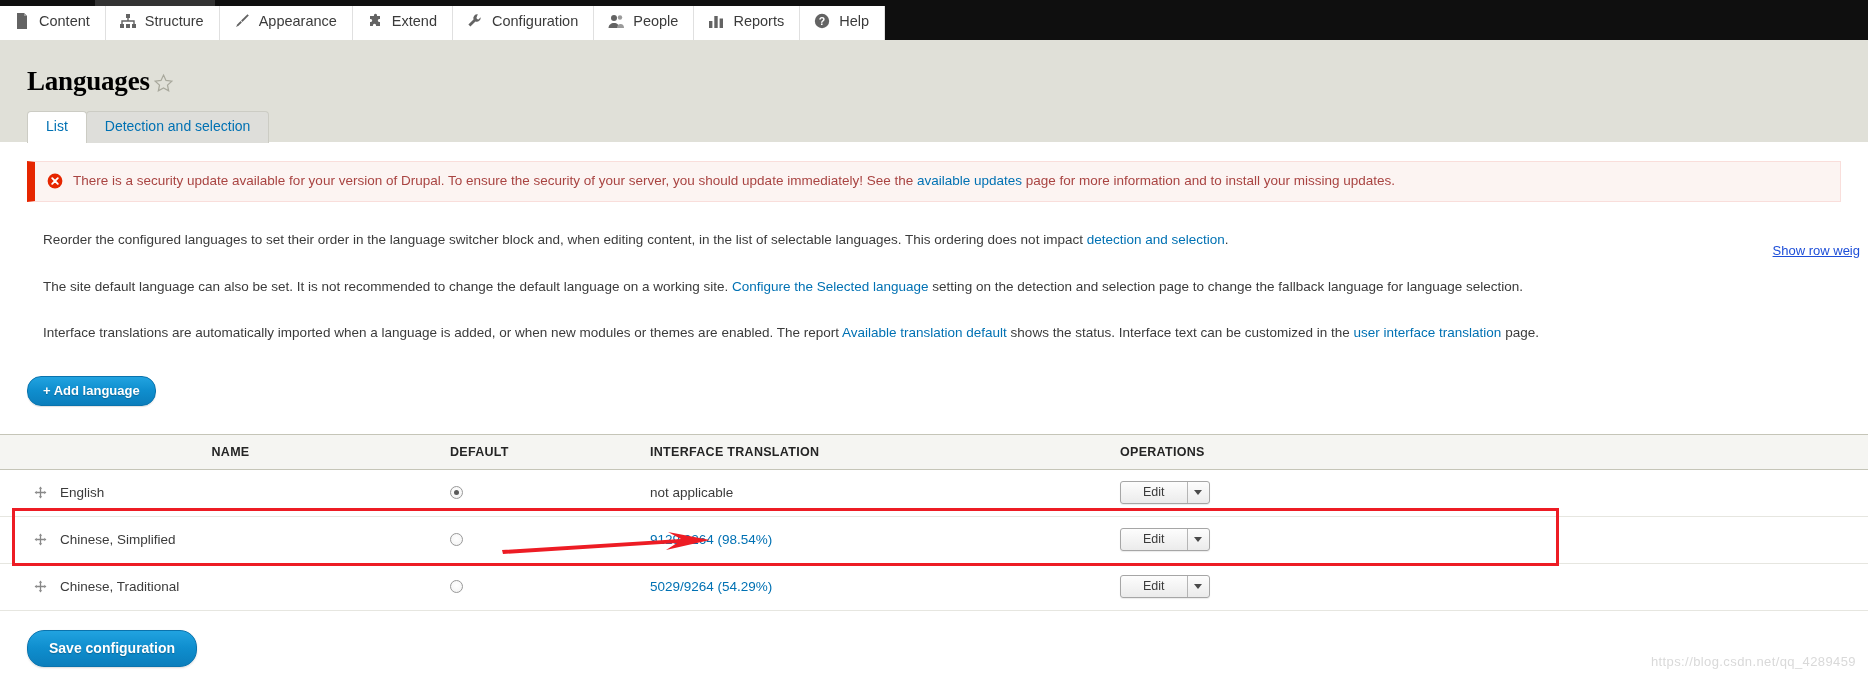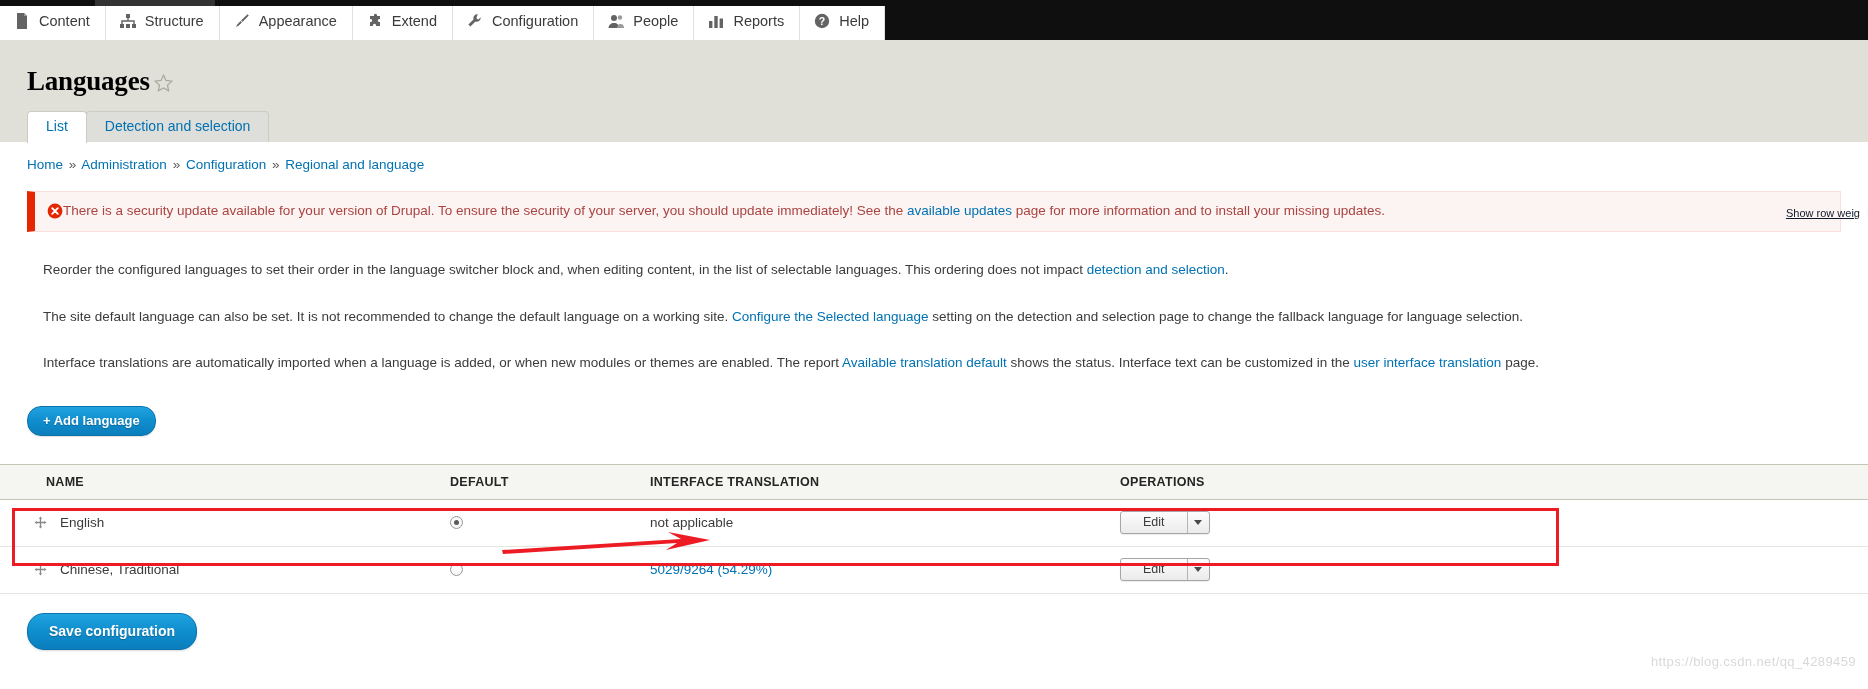--- a/index.html
+++ b/index.html
@@ -112,20 +112,21 @@
 
   
   #error-msg {
     margin: 19px 27px 0 27px;
     background: #fcf4f2;
     border: 1px solid #f9dedb;
     border-left: 8px solid #e62600;
     padding: 10px 12px 11px 12px;
     display: flex;
     align-items: flex-start;
+    gap: 10px;
     color: #a51b00;
     font-size: 13.5px;
     line-height: 1.35;
   }
   #error-icon { flex: 0 0 16px; width: 16px; height: 16px; margin-top: 1px; }
   #error-text { color: #a94442; }
   #error-text a { color: #0071b3; text-decoration: none; }
 
   .para {
     margin: 16px;
@@ -146,23 +147,23 @@
     border: 1px solid #0a73ad;
     border-radius: 14px;
     padding: 6px 15px 7px 15px;
     text-shadow: 0 1px 1px rgba(0,0,0,.25);
     box-shadow: 0 1px 1px rgba(0,0,0,.12);
   }
 
   #show-row-weights {
     position: absolute;
     right: 8px;
-    top: 65px;
-    font-size: 11px;
-    color: #0f172a;
+    top: 82px;
+    font-size: 13px;
+    color: #1d4ed8;
     white-space: nowrap;
   }
 
   
   #lang-table {
     width: 100%;
     border-collapse: collapse;
     margin-top: 28px;
     font-size: 13.5px;
   }
@@ -172,21 +173,21 @@
     font-size: 12.5px;
     font-weight: bold;
     letter-spacing: .3px;
     color: #252525;
     text-transform: uppercase;
     background: #f5f5f2;
     border-top: 1px solid #c5c5b8;
     border-bottom: 1px solid #c5c5b8;
     padding: 10px 8px 10px 0;
   }
-  #lang-table thead th:first-child { padding-left: 46px; }
+  #lang-table thead th:first-child { padding-left: 19px; text-align: center; }
   #lang-table tbody td {
     border-bottom: 1px solid #e6e6e0;
     padding: 11px 8px 12px 0;
     vertical-align: middle;
     color: #3b3b3b;
   }
   #lang-table tbody tr:first-child td { border-top: none; }
   .col-name   { width: 450px; }
   .col-def    { width: 200px; }
   .col-trans  { width: 470px; }
@@ -387,29 +388,20 @@
   </div>
 
   <div id="tabs">
     <div class="tab active">List</div>
     <div class="tab">Detection and selection</div>
   </div>
 </div>
 
 <div id="main">
 
-  <div id="breadcrumb">
-    <a href="#">Home</a>
-    <span class="sep">»</span>
-    <a href="#">Administration</a>
-    <span class="sep">»</span>
-    <a href="#">Configuration</a>
-    <span class="sep">»</span>
-    <a href="#">Regional and language</a>
-  </div>
 
   <div id="error-msg">
     <span id="error-icon">
       <svg width="16" height="16" viewBox="0 0 16 16">
         <circle cx="8" cy="8" r="7.4" fill="#e62600"></circle>
         <path d="M5.2 5.2l5.6 5.6M10.8 5.2l-5.6 5.6" stroke="#fff" stroke-width="1.9" stroke-linecap="round"></path>
       </svg>
     </span>
     <span id="error-text"><span>There is a security update available for your version of Drupal. To ensure the security of your server, you should update immediately! See the </span><a href="#">available updates</a><span> page for more information and to install your missing updates.</span></span>
   </div>
@@ -456,20 +448,47 @@
         <td class="col-ops ops-cell">
           <span class="dropbutton">
             <span class="db-main">Edit</span>
             <span class="db-toggle">
                 <span class="db-caret"></span>
               </span>
           </span>
         </td>
       </tr>
 
+      <tr>
+        <td class="col-name">
+          <div class="name-cell">
+            <span class="drag-ico">
+              <svg width="13" height="13" viewBox="0 0 13 13">
+                <path d="M6.5 0.6l1.7 2.1H4.8zM6.5 12.4l-1.7-2.1h3.4zM0.6 6.5l2.1-1.7v3.4zM12.4 6.5l-2.1 1.7V4.8z" fill="#5a5a5a"></path>
+                <path d="M6.5 2.3v8.4M2.3 6.5h8.4" stroke="#5a5a5a" stroke-width="1.3"></path>
+              </svg>
+            </span>
+            <span>Chinese, Simplified</span>
+          </div>
+        </td>
+        <td class="col-def">
+          <span class="radio"></span>
+        </td>
+        <td class="col-trans">
+          <a href="#" class="trans-link">9129/9264 (98.54%)</a>
+        </td>
+        <td class="col-ops ops-cell">
+          <span class="dropbutton">
+            <span class="db-main">Edit</span>
+            <span class="db-toggle">
+                <span class="db-caret"></span>
+              </span>
+          </span>
+        </td>
+      </tr>
 
       <tr>
         <td class="col-name">
           <div class="name-cell">
             <span class="drag-ico">
               <svg width="13" height="13" viewBox="0 0 13 13">
                 <path d="M6.5 0.6l1.7 2.1H4.8zM6.5 12.4l-1.7-2.1h3.4zM0.6 6.5l2.1-1.7v3.4zM12.4 6.5l-2.1 1.7V4.8z" fill="#5a5a5a"></path>
                 <path d="M6.5 2.3v8.4M2.3 6.5h8.4" stroke="#5a5a5a" stroke-width="1.3"></path>
               </svg>
             </span>

